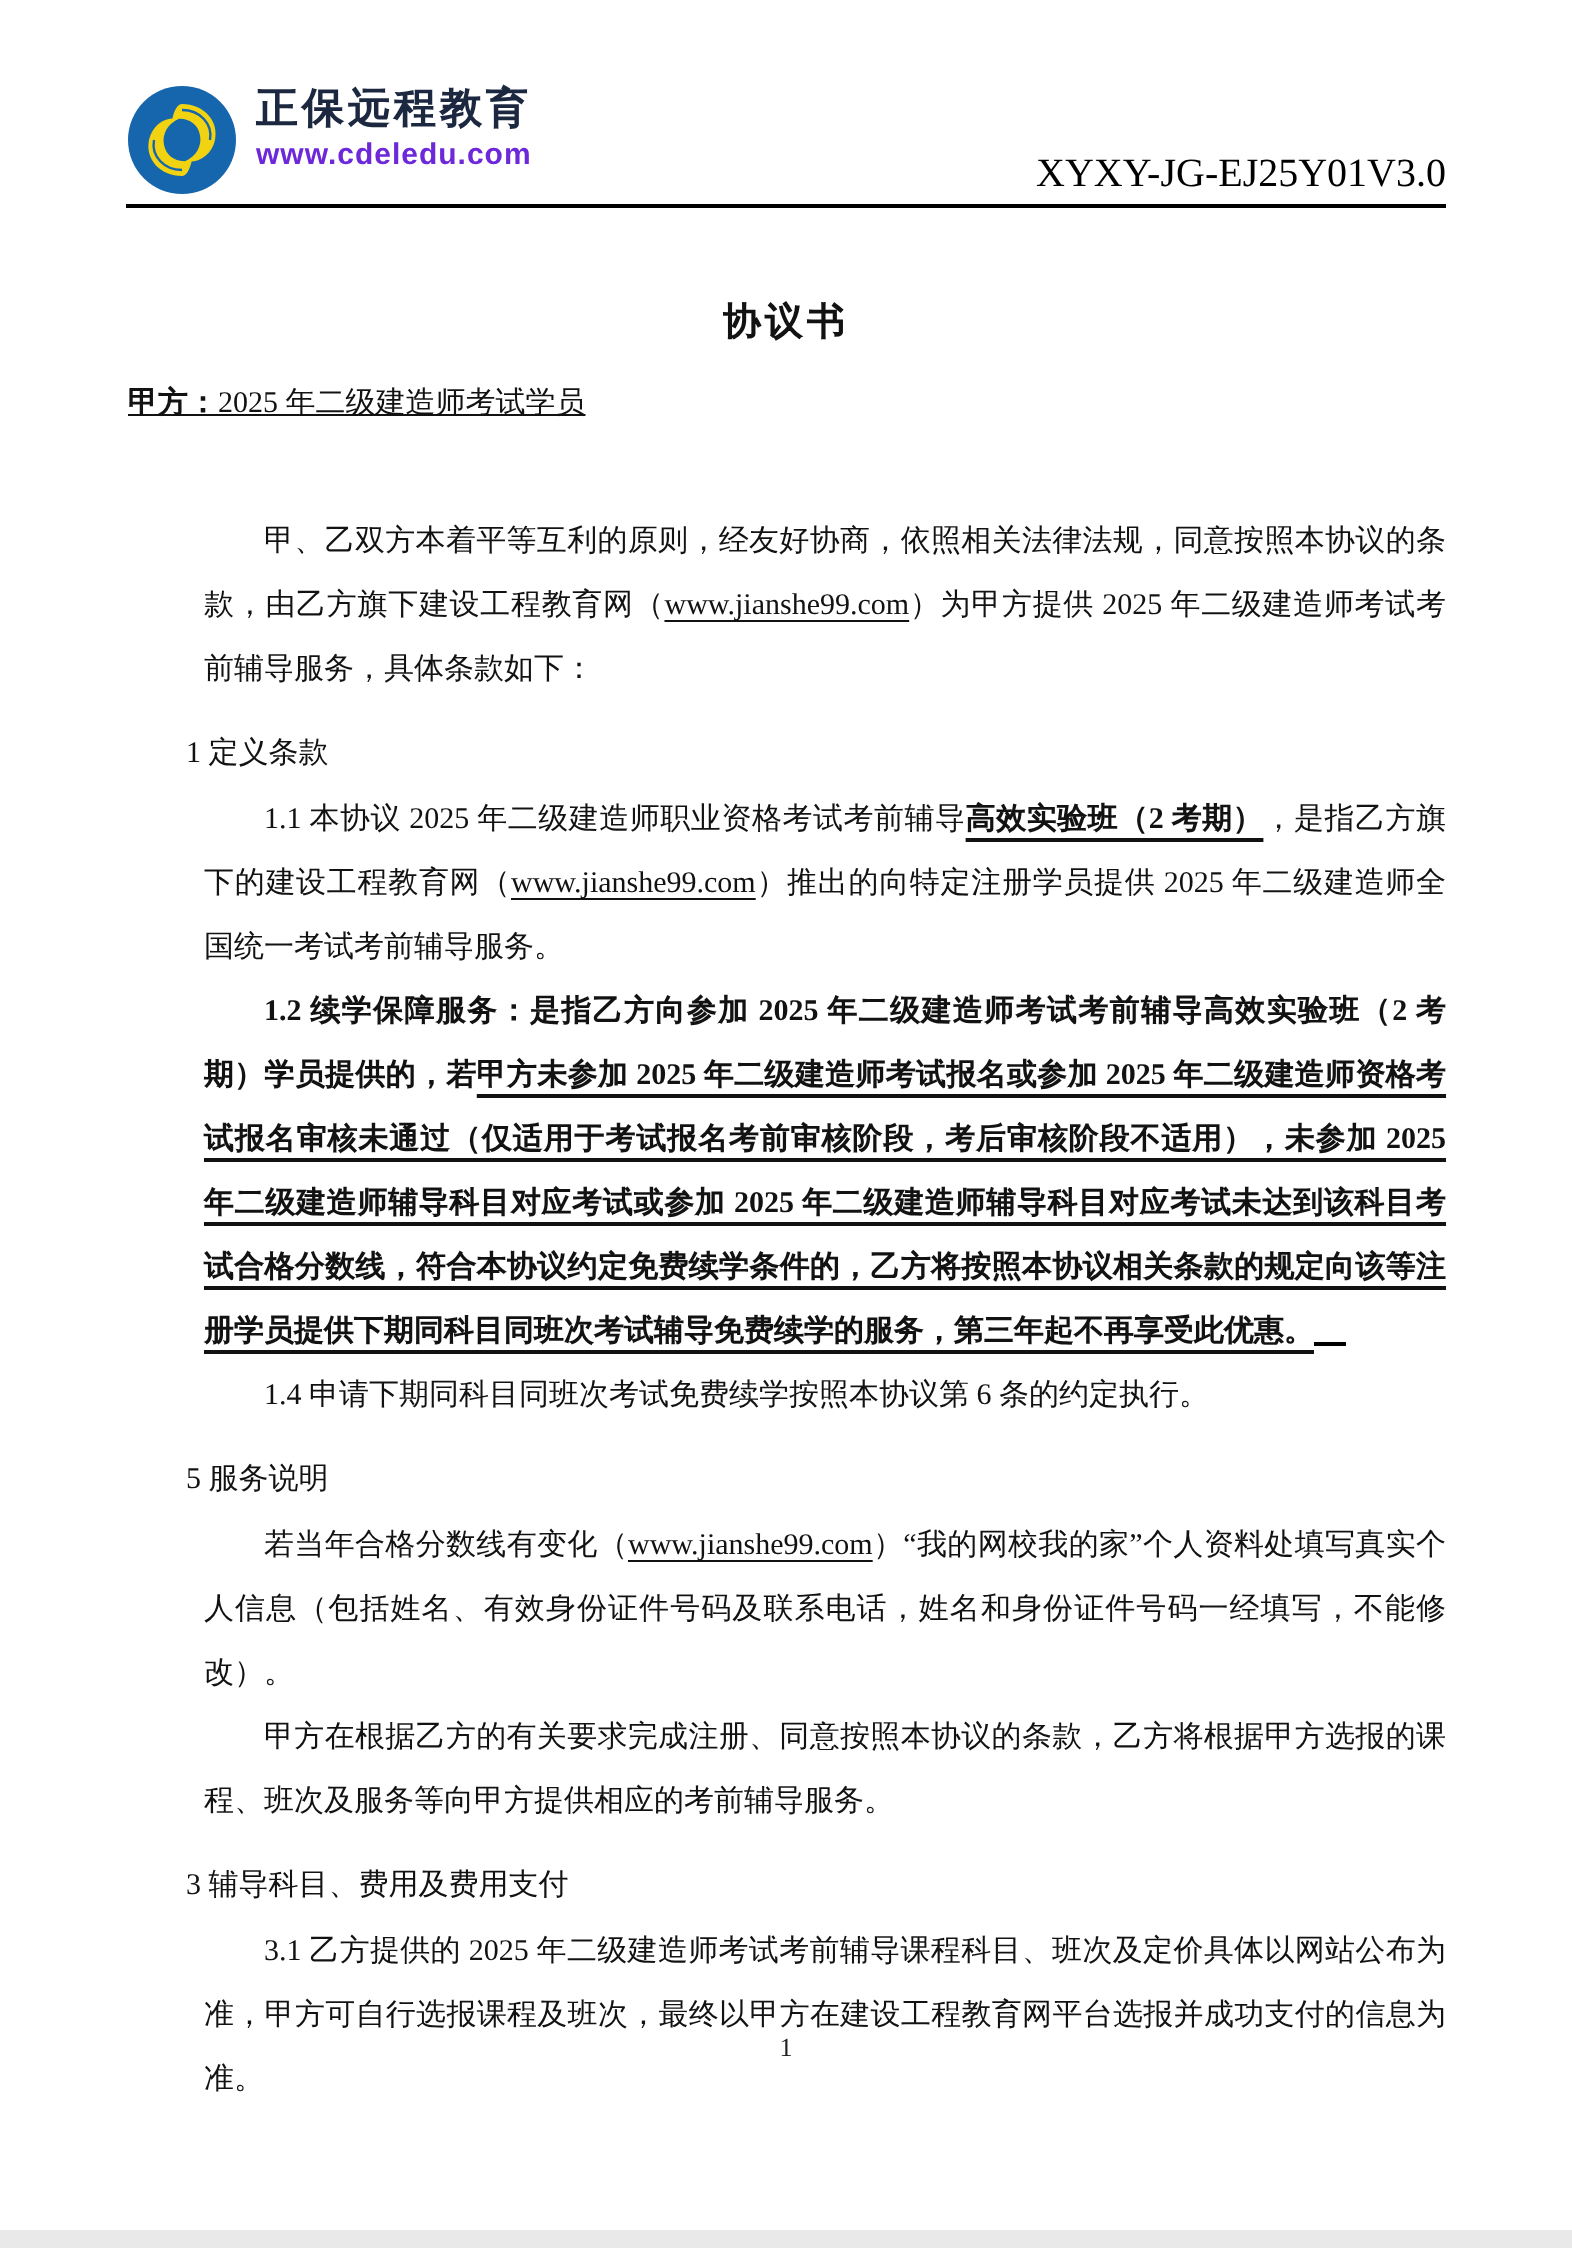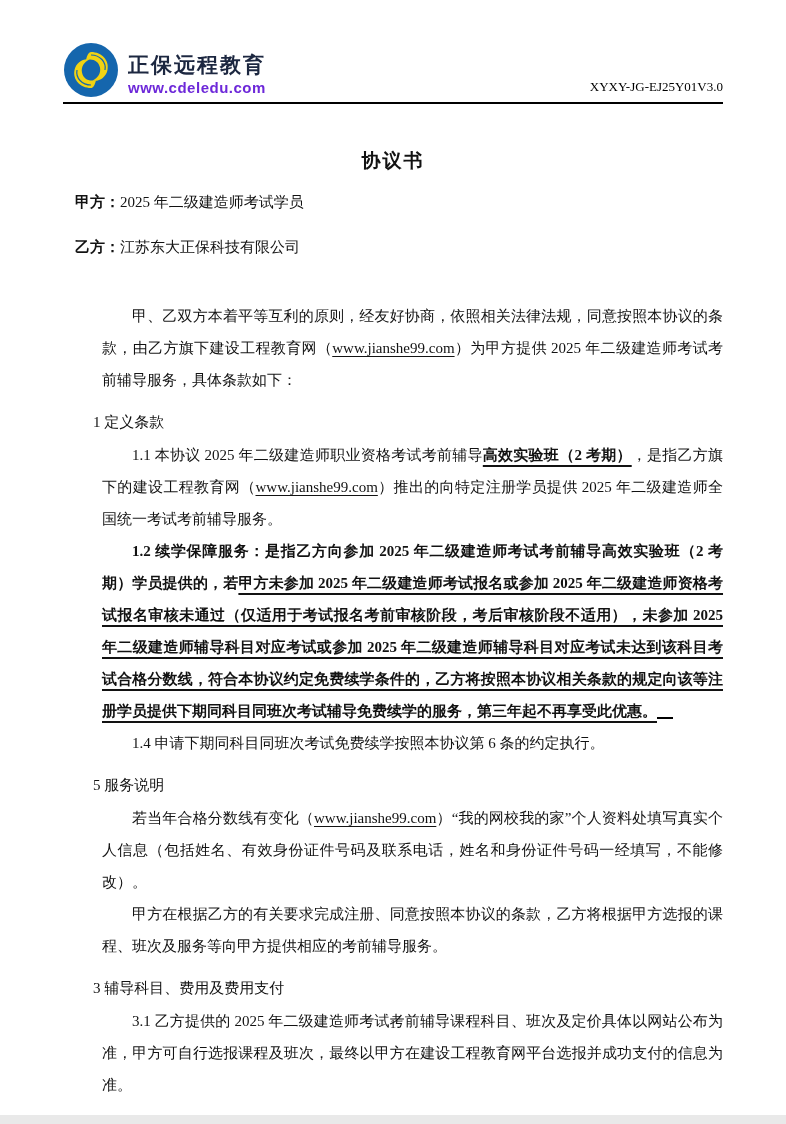--- a/index.html
+++ b/index.html
@@ -20,45 +20,45 @@
     overflow:hidden;
   }
   .page{padding:42px 63px 0 63px;}
 
   
   .header-row{
     display:flex;justify-content:space-between;align-items:flex-end;
     border-bottom:2px solid #000;
     padding-bottom:4px;
   }
-  .brand{display:flex;align-items:flex-end;gap:9px;}
+  .brand{display:flex;align-items:flex-start;gap:9px;}
   .logo-mark{width:56px;height:56px;flex:0 0 auto;}
   .brand-text{display:flex;flex-direction:column;justify-content:center;}
   .brand-name{
     font-family:"Liberation Sans","DejaVu Sans",sans-serif;
     font-weight:bold;font-size:21px;line-height:26px;
     color:var(--brand-text);letter-spacing:2px;
   }
   .brand-url{
     font-family:"Liberation Sans","DejaVu Sans",sans-serif;
     font-weight:bold;font-size:15px;line-height:20px;color:#6d28d9;
     letter-spacing:0.5px;
   }
   .doc-code{
-    font-size:13px;line-height:18px;color:#000;
+    font-size:20px;line-height:18px;color:#000;
     padding-bottom:2px;
   }
 
   
   .doc-title{
     margin:44px 0 12px 0;
     text-align:center;
     font-size:19px;font-weight:bold;letter-spacing:2px;
   }
-  .party{margin:12px;font-size:15px;line-height:33px;}
+  .party{margin:1px;font-size:15px;line-height:33px;text-decoration:underline;}
   .party .plabel{font-weight:bold;}
   .para{
     margin:0;font-size:15px;line-height:32px;
     text-align:justify;
   }
   .indent{text-indent:2em;margin-left:39px;}
   .intro{margin-top:36px;}
   .sec-heading{
     margin:10px 0 0 0;
     font-size:15px;line-height:33px;font-weight:normal;
@@ -117,21 +117,20 @@
         <span class="brand-name">正保远程教育</span>
         <span class="brand-url">www.cdeledu.com</span>
       </span>
     </div>
     <span class="doc-code">XYXY-JG-EJ25Y01V3.0</span>
   </div>
 
   <h1 class="doc-title">协议书</h1>
 
   <p class="party"><span class="plabel">甲方：</span><span>2025 年二级建造师考试学员</span></p>
-  <p class="party"><span class="plabel">乙方：</span><span>江苏东大正保科技有限公司</span></p>
 
   <p class="para indent intro"><span>甲、乙双方本着平等互利的原则，经友好协商，依照相关法律法规，同意按照本协议的条款，由乙方旗下建设工程教育网（</span><span class="link">www.jianshe99.com</span><span>）为甲方提供 2025 年二级建造师考试考前辅导服务，具体条款如下：</span></p>
 
   <h2 class="sec-heading">1 定义条款</h2>
 
   <p class="para indent"><span>1.1 本协议 2025 年二级建造师职业资格考试考前辅导</span><span class="bu">高效实验班（2 考期）</span><span>，是指乙方旗下的建设工程教育网（</span><span class="link">www.jianshe99.com</span><span>）推出的向特定注册学员提供 2025 年二级建造师全国统一考试考前辅导服务。</span></p>
 
   <p class="para indent bold"><span>1.2 续学保障服务：是指乙方向参加 2025 年二级建造师考试考前辅导高效实验班（2 考期）学员提供的，若</span><span class="u">甲方未参加 2025 年二级建造师考试报名或参加 2025 年二级建造师资格考试报名审核未通过（仅适用于考试报名考前审核阶段，考后审核阶段不适用），未参加 2025 年二级建造师辅导科目对应考试或参加 2025 年二级建造师辅导科目对应考试未达到该科目考试合格分数线，符合本协议约定免费续学条件的，乙方将按照本协议相关条款的规定向该等注册学员提供下期同科目同班次考试辅导免费续学的服务，第三年起不再享受此优惠。</span><span class="u-tail"></span></p>
 
 

